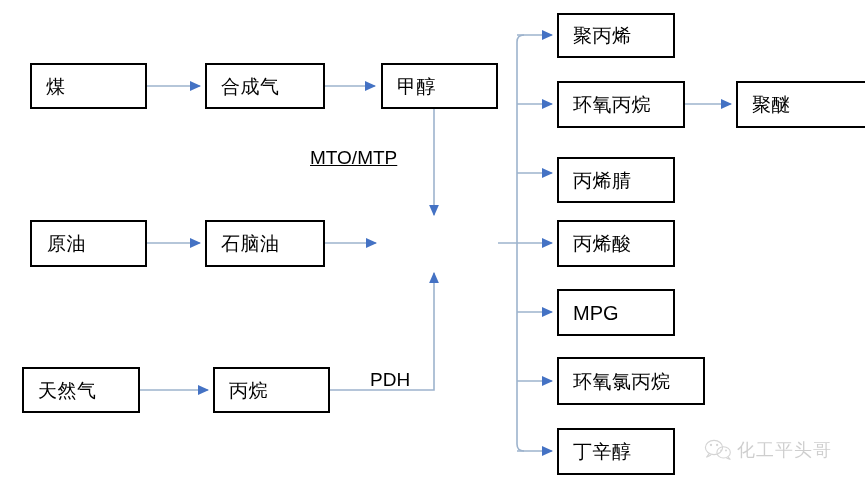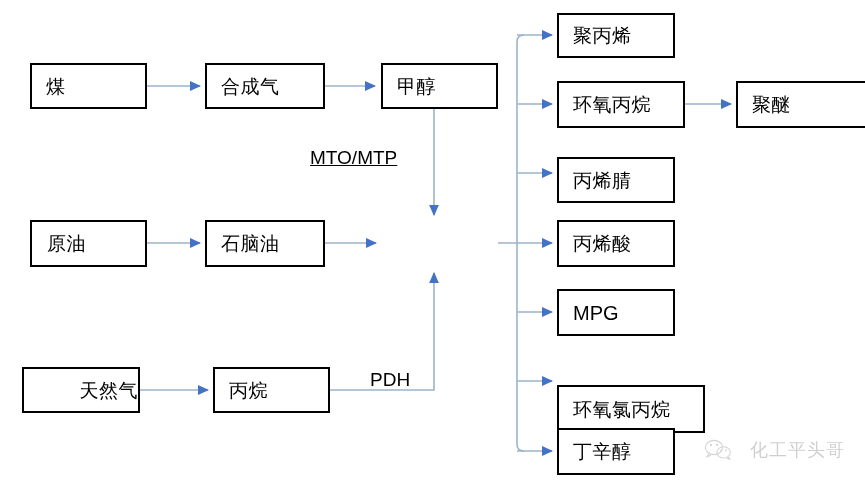--- a/index.html
+++ b/index.html
@@ -50,21 +50,21 @@
     color: #000000;
     font-size: 19px;
     line-height: 1;
     white-space: nowrap;
     letter-spacing: 0px;
   }
   .watermark {
     position: absolute;
     display: flex;
     align-items: center;
-    gap: 17px;
+    gap: 4px;
     opacity: 0.42;
   }
   .watermark-text {
     color: #8d8d8d;
     font-size: 18px;
     white-space: nowrap;
     letter-spacing: 1px;
   }
   .wechat-mark {
     width: 30px;
@@ -123,21 +123,21 @@
       <span>甲醇</span>
     </div>
 
   <div class="node" style="left:30px;  top:220px; width:117px; height:47px;padding-left:15px;">
       <span>原油</span>
     </div>
   <div class="node" style="left:205px; top:220px; width:120px; height:47px;">
       <span>石脑油</span>
     </div>
 
-  <div class="node" style="left:22px;  top:367px; width:118px; height:46px;justify-content:flex-end;">
+  <div class="node" style="left:22px;  top:367px; width:118px; height:46px;">
       <span>天然气</span>
     </div>
   <div class="node" style="left:213px; top:367px; width:117px; height:46px;">
       <span>丙烷</span>
     </div>
 
   <div class="node" style="left:557px; top:81px;  width:128px; height:47px;">
       <span>环氧丙烷</span>
     </div>
   <div class="node" style="left:557px; top:13px;  width:118px; height:45px;">
@@ -148,21 +148,21 @@
     </div>
   <div class="node" style="left:557px; top:150px; width:118px; height:46px;margin-top:7px;">
       <span>丙烯腈</span>
     </div>
   <div class="node" style="left:557px; top:220px; width:118px; height:47px;">
       <span>丙烯酸</span>
     </div>
   <div class="node latin" style="left:557px; top:289px; width:118px; height:47px;">
       <span>MPG</span>
     </div>
-  <div class="node" style="left:557px; top:357px; width:148px; height:48px;margin-top:28px;">
+  <div class="node" style="left:557px; top:357px; width:148px; height:48px;">
       <span>环氧氯丙烷</span>
     </div>
   <div class="node" style="left:557px; top:428px; width:118px; height:47px;">
       <span>丁辛醇</span>
     </div>
 
   <div class="edge-label" style="left:310px; top:148px;text-decoration:underline;">MTO/MTP</div>
   <div class="edge-label" style="left:370px; top:362px;margin-top:8px;">PDH</div>
 
   <div class="watermark" style="left:703px; top:438px;">

